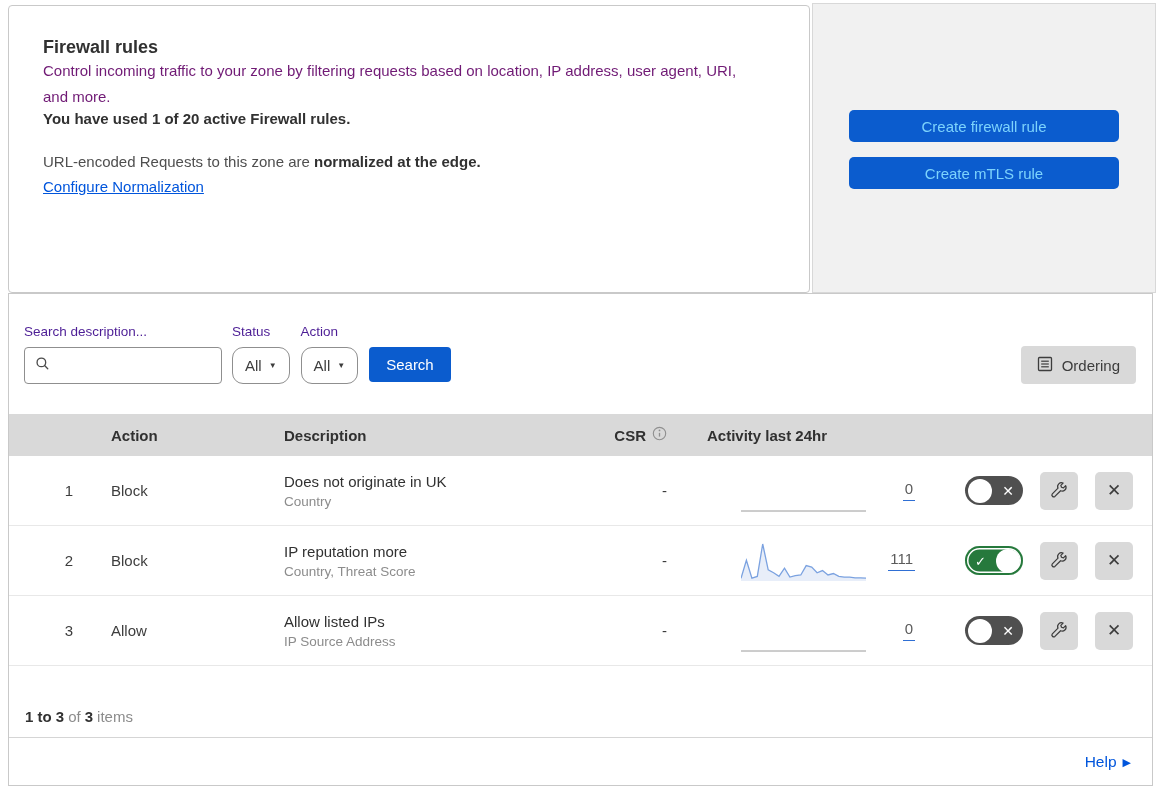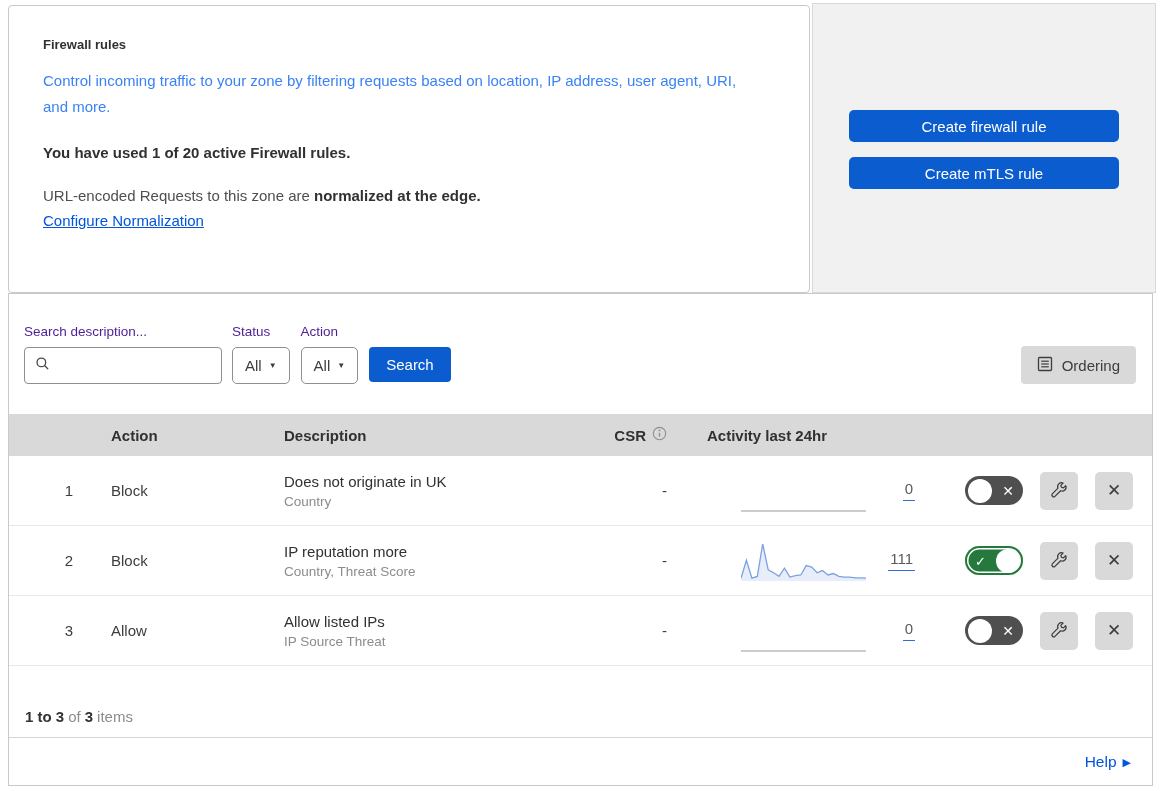--- a/index.html
+++ b/index.html
@@ -5,53 +5,53 @@
   * { box-sizing: border-box; margin: 0; padding: 0; }
   html, body { width: 1161px; background: #fff; font-family: "Liberation Sans", sans-serif; }
   body { position: relative; height: 791px; color: #3d3d3d; }
 
   
   .intro-card {
     position: absolute; left: 8px; top: 5px; width: 802px; height: 288px;
     background: #fff; border: 1px solid #c9c9c9; border-radius: 4px;
     padding: 31px 42px 0 34px;
   }
-  .page-title { font-size: 13px; font-weight: 600; color: #313131; margin-bottom: 16px; }
-  .intro-desc { font-size: 15px; color: #3b82f6; line-height: 26px; max-width: 706px; margin-bottom: 24px; }
+  .page-title { font-size: 18px; font-weight: 600; color: #313131; }
+  .intro-desc { font-size: 15px; color: #701a75; line-height: 26px; max-width: 706px; }
   .usage-line { font-size: 15px; font-weight: 700; color: #313131; margin-bottom: 26px; }
   .norm-line { font-size: 15px; color: #4f4f4f; margin-bottom: 8px; }
   .norm-line b { color: #313131; }
   .text-link { font-size: 15px; color: #0055dc; text-decoration: underline; cursor: pointer; }
 
   .actions-panel {
     position: absolute; left: 812px; top: 3px; width: 344px; height: 290px;
     background: #f1f1f1; border: 1px solid #d8d8d8;
     display: flex; flex-direction: column; align-items: center; padding-top: 106px; gap: 15px;
   }
   .btn-primary {
-    width: 270px; height: 32px; background: #0b5cce; color: #ffffff; font-size: 15px;
+    width: 270px; height: 32px; background: #0b5cce; color: #7dd3fc; font-size: 15px;
     border: none; border-radius: 5px; cursor: pointer; font-family: inherit;
   }
 
   
   .main-card {
     position: absolute; left: 8px; top: 293px; width: 1145px; height: 493px;
     background: #fff; border: 1px solid #c9c9c9;
   }
 
   .filter-bar { height: 120px; display: flex; align-items: flex-end; padding: 0 16px 0 15px; }
   .fgroup { display: flex; flex-direction: column; margin-bottom: 30px; }
   .flabel { font-size: 13.5px; color: #4c1d95; margin-bottom: 8px; }
   .search-box {
     width: 198px; height: 37px; border: 1px solid #8f8f8f; border-radius: 4px;
     display: flex; align-items: center; padding-left: 10px; background: #fff;
   }
   .search-box input { border: none; outline: none; flex: 1; font-size: 14px; font-family: inherit; margin-left: 6px; min-width: 0; }
   .dropdown {
-    height: 37px; border: 1px solid #8f8f8f; border-radius: 5px; background: #fff;
+    height: 37px; border: 1px solid #8f8f8f; border-radius: 11px; background: #fff;
     display: flex; align-items: center; justify-content: center; gap: 7px;
     font-size: 15px; color: #3d3d3d; padding: 0 12px; cursor: pointer;
   }
   .caret { font-size: 8px; color: #3d3d3d; }
   .ml10 { margin-left: 10px; } .ml11 { margin-left: 11px; }
   .btn-search {
     height: 35px; padding: 0 17px; margin-left: 11px; margin-bottom: 32px; align-self: flex-end;
     background: #0b5cce; color: #fff; font-size: 15px; border: none; border-radius: 4px; cursor: pointer; font-family: inherit;
   }
   .btn-ordering {
@@ -246,21 +246,21 @@
         <span class="x-glyph">✕</span>
       </button>
     </div>
   </div>
 
   <div class="trow grid">
     <div class="col-num">3</div>
     <div class="col-action">Allow</div>
     <div class="col-desc">
       <div class="desc-main">Allow listed IPs</div>
-      <div class="desc-sub">IP Source Threat</div>
+      <div class="desc-sub">IP Source Address</div>
     </div>
     <div class="col-csr">-</div>
     <div class="cell-activity">
       <div class="spark">
           <svg width="125" height="44">
             <line x1="0" y1="42" x2="125" y2="42" stroke="#9a9a9a" stroke-width="1"></line>
           </svg>
         </div>
       <a class="count-link">0</a>
     </div>

